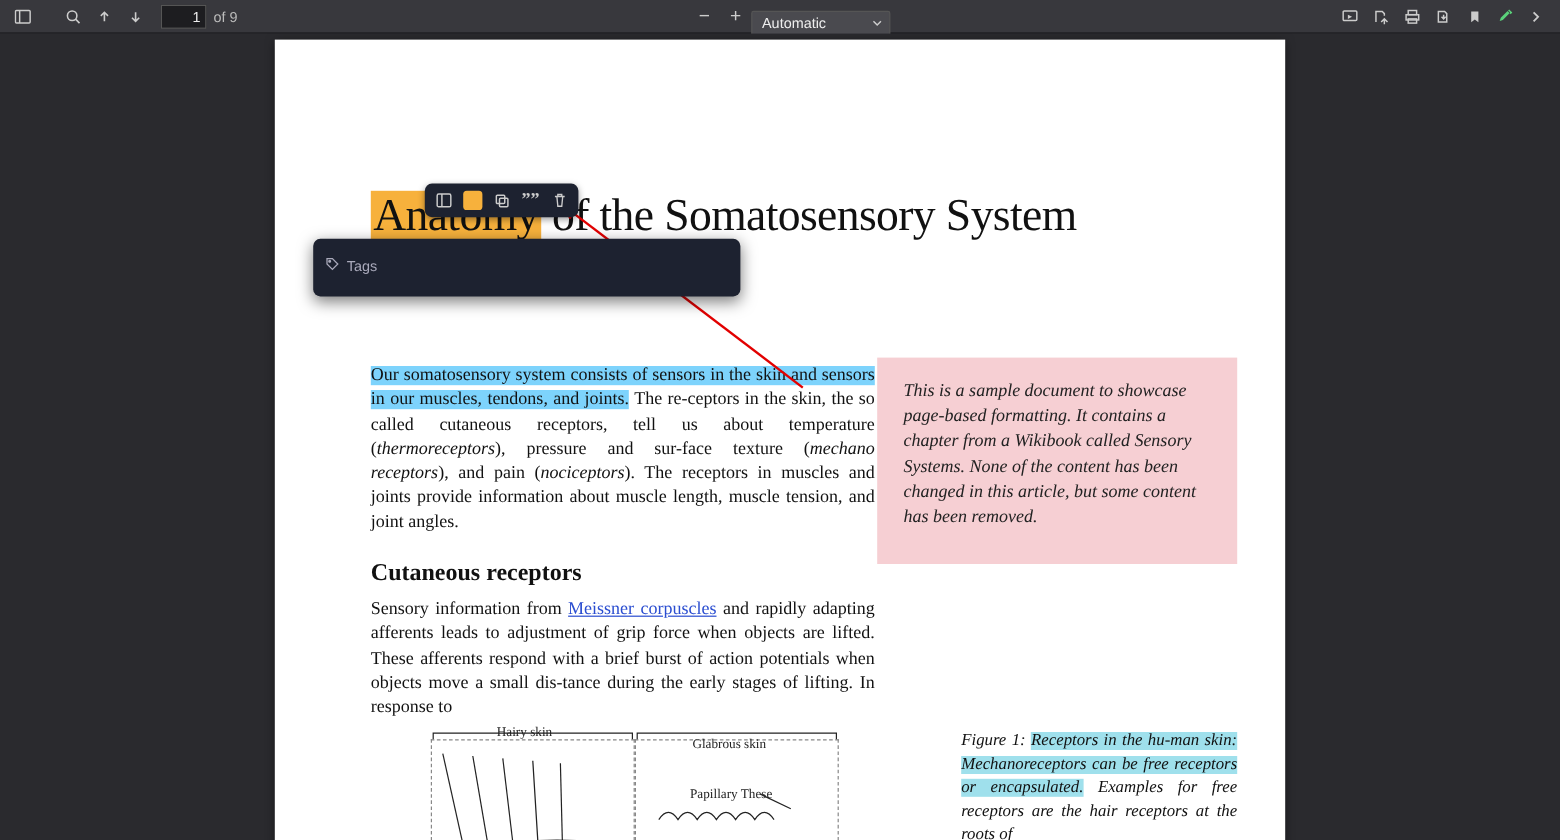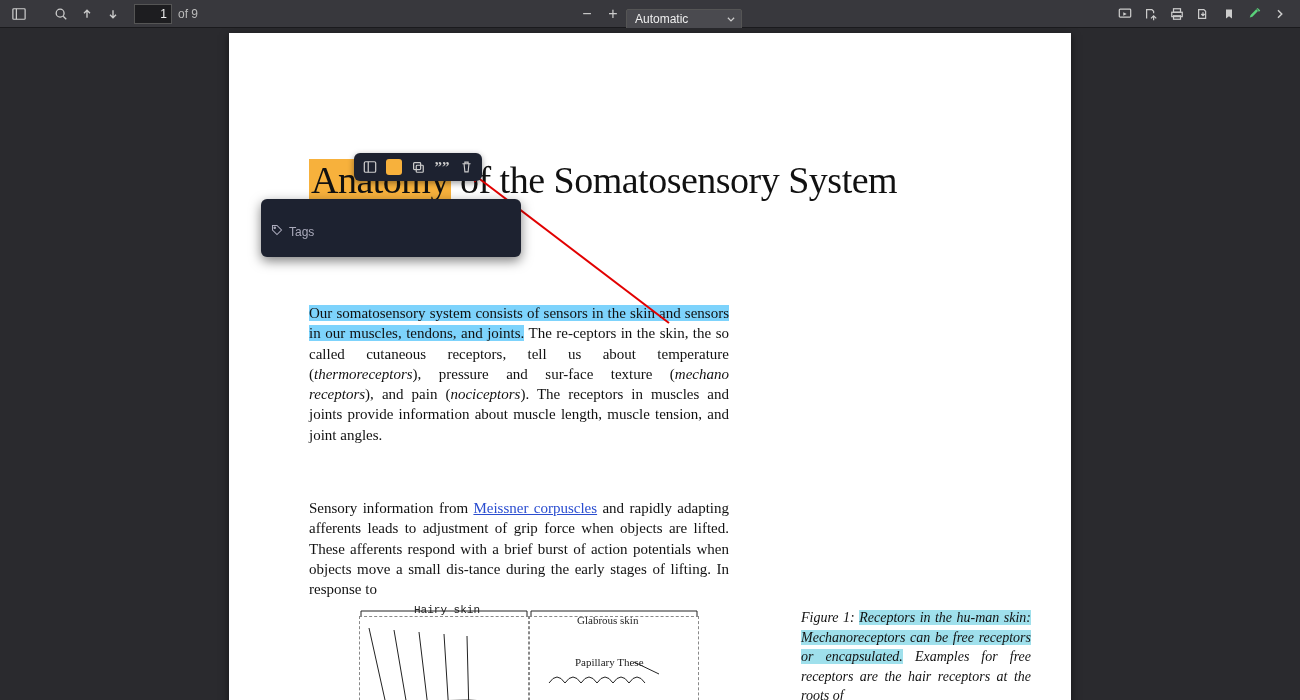--- a/index.html
+++ b/index.html
@@ -29,21 +29,21 @@
   .cyan-hl { background: #9fe0ec; }
   .caption-italic { font-style: italic; }
   
   .figure { position: absolute; left: 120px; top: 565px; width: 400px; height: 140px; }
   .fig-label { font-family: Georgia, serif; font-size: 11px; color: #222; position: absolute; }
   .fig-box { position:absolute; border:1px dashed #888; }
   
   .ann-toolbar { position: absolute; width: 128px; background: #1d2230; border-radius: 6px; height: 28px; display: flex; align-items: center; justify-content: space-around; padding: 0 4px; z-index: 20; box-shadow: 0 2px 6px rgba(0,0,0,.4); }
   .ann-btn { width: 20px; height: 20px; display:flex; align-items:center; justify-content:center; color:#ccc; cursor:pointer; border-radius:3px; }
   .ann-color { width: 16px; height: 16px; border-radius: 3px; background: #f7b13c; }
-  .note-panel { position: absolute; width: 260px; background: #1d2230; border-radius: 6px; padding: 25px 10px 10px 10px; z-index: 19; box-shadow: 0 4px 12px rgba(0,0,0,.5); }
+  .note-panel { position: absolute; width: 356px; background: #1d2230; border-radius: 6px; padding: 15px 10px 10px 10px; z-index: 19; box-shadow: 0 4px 12px rgba(0,0,0,.5); }
   .note-tags { display:flex; align-items:center; gap:6px; color:#aab; font-size:12px; margin-bottom:8px; }
   .note-input { width: 100%; background: #2a3040; border: none; border-radius: 4px; padding: 8px 10px; color: #ddd; font-size: 13px; }
   .note-input::placeholder { color: #8891a5; }
   
   .arrow-svg { position:absolute; z-index:18; pointer-events:none; }
 </style>
 </head>
 <body>
 
 <div class="toolbar">
@@ -187,31 +187,33 @@
             <path d="M0,0 L0,6 L8,3 z" fill="#e20000"></path>
           </marker>
         </defs>
       <line x1="210" y1="160" x2="18" y2="14" stroke="#e20000" stroke-width="2" marker-end="url(#ah)"></line>
     </svg>
 
     <div class="para p1">
       <span class="yellow-hl">Our somatosensory system consists of sensors in the skin and sensors in our muscles, tendons, and joints.</span><span> The re-ceptors in the skin, the so called cutaneous receptors, tell us about temperature (</span><span class="italic">thermoreceptors</span><span>), pressure and sur-face texture (</span><span class="italic">mechano receptors</span><span>), and pain (</span><span class="italic">nociceptors</span><span>). The receptors in muscles and joints provide information about muscle length, muscle tension, and joint angles.</span>
     </div>
 
+    <div class="h2 h2pos">Cutaneous receptors</div>
 
     <div class="para p2">
       <span>Sensory information from </span><a class="link">Meissner corpuscles</a><span> and rapidly adapting afferents leads to adjustment of grip force when objects are lifted. These afferents respond with a brief burst of action potentials when objects move a small dis-tance during the early stages of lifting. In response to</span>
     </div>
 
+    <div class="sidebox">This is a sample document to showcase page-based formatting. It contains a chapter from a Wikibook called Sensory Systems. None of the content has been changed in this article, but some content has been removed.</div>
 
     <div class="figure">
 
       <div class="fig-box" style="left:10px; top:18px; width:170px; height:110px;"></div>
       <div class="fig-box" style="left:180px; top:18px; width:170px; height:110px;"></div>
-      <span class="fig-label" style="left:65px; top:6px;font-family:Liberation Mono, monospace;">Hairy skin</span>
+      <span class="fig-label" style="left:65px; top:6px;">Hairy skin</span>
       <span class="fig-label" style="left:228px; top:16px;">Glabrous skin</span>
       <span class="fig-label" style="left:226px; top:58px;">Papillary These</span>
 
       <svg width="400" height="140" style="position:absolute;left:0;top:0;">
         <g stroke="#222" stroke-width="1" fill="none">
 
           <line x1="40" y1="120" x2="20" y2="30"></line>
           <line x1="60" y1="120" x2="45" y2="32"></line>
           <line x1="80" y1="118" x2="70" y2="34"></line>
           <line x1="100" y1="116" x2="95" y2="36"></line>

